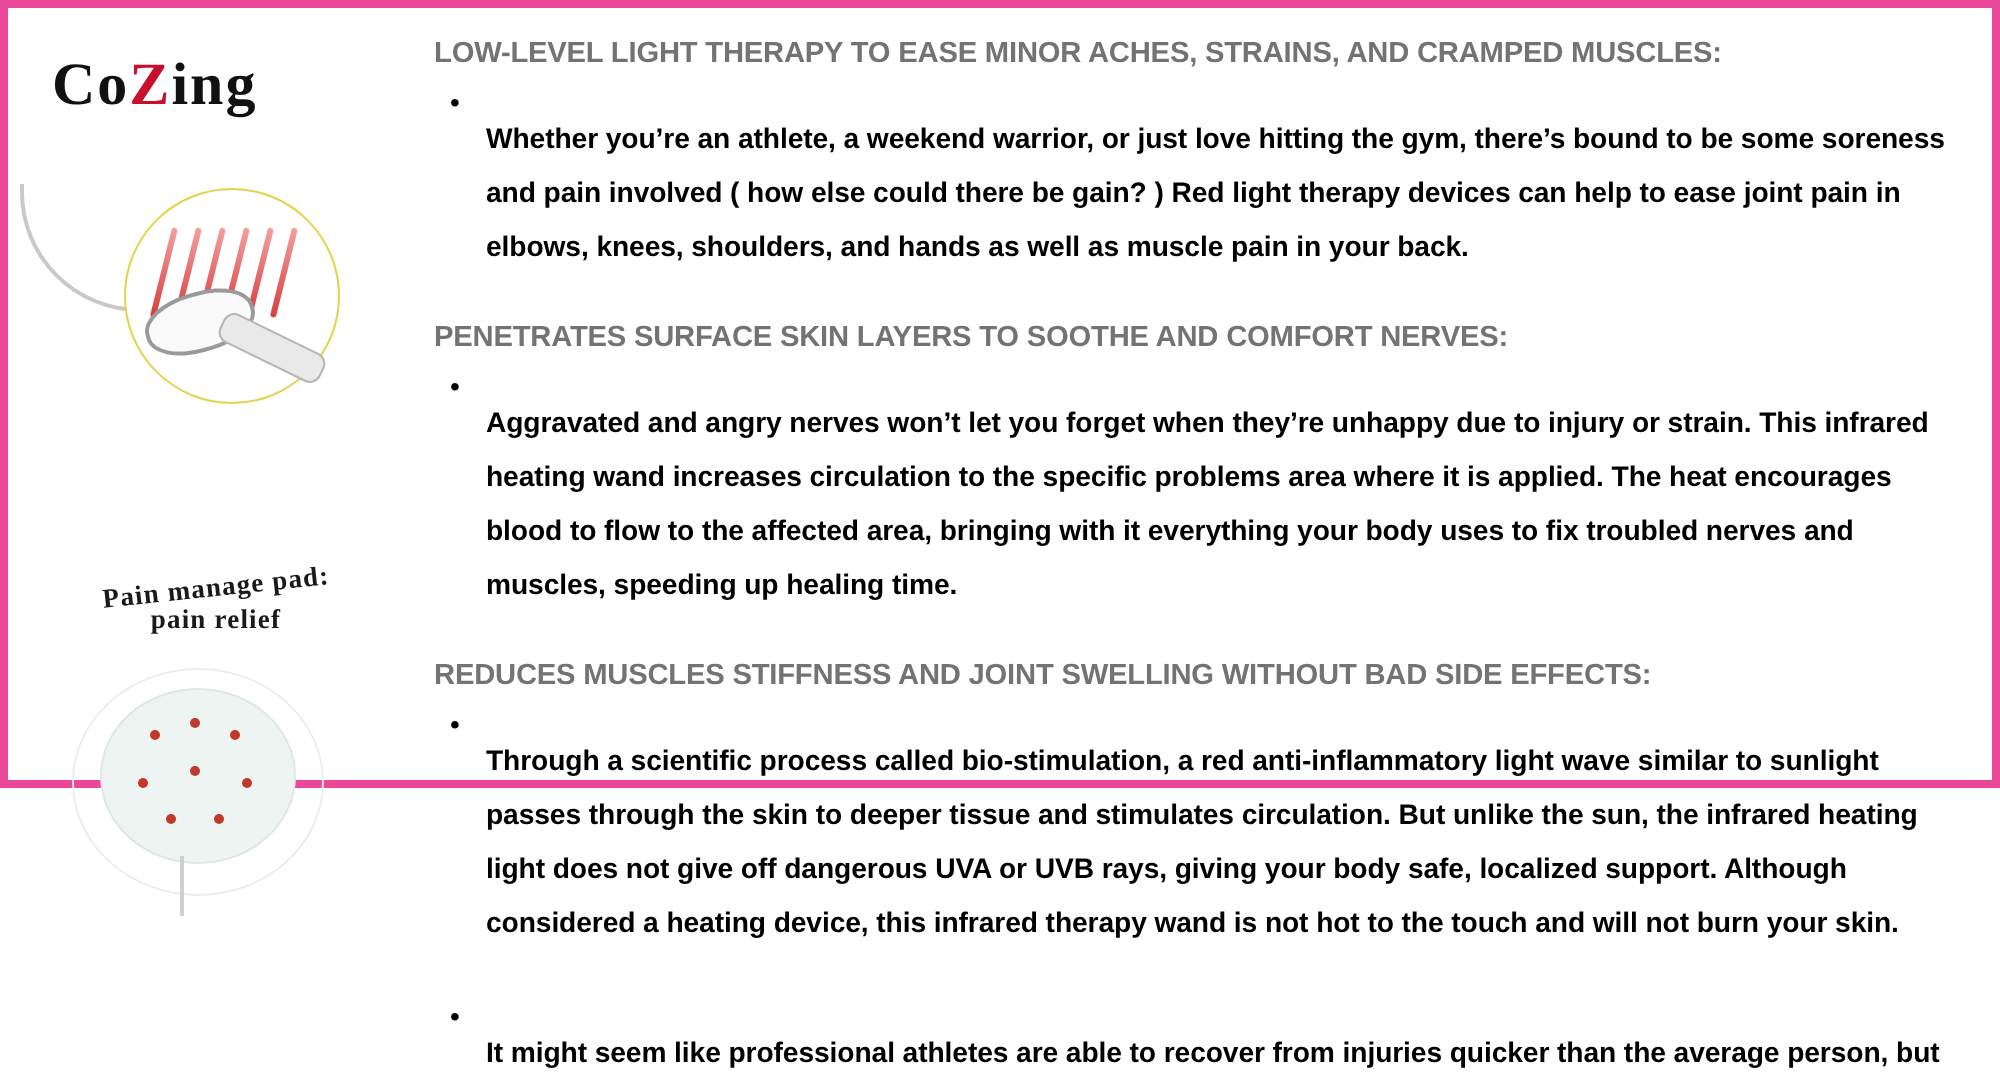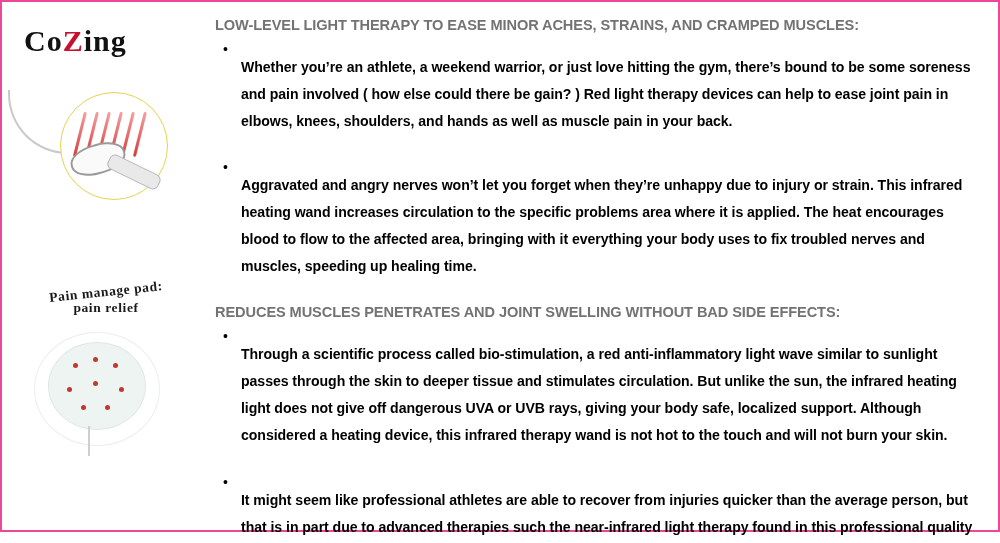--- a/index.html
+++ b/index.html
@@ -10,23 +10,23 @@
     width: 1000px;
     height: 543px;
     background: #ffffff;
     font-family: "Liberation Sans", sans-serif;
     color: #000000;
     overflow: hidden;
   }
   .page {
     position: relative;
     width: 1000px;
-    height: 532px;
+    height: 394px;
     box-sizing: border-box;
-    border: 2px solid #ec4899;
+    border: 4px solid #ec4899;
   }
 
   
   .left-col {
     position: absolute;
     left: 0;
     top: 0;
     width: 205px;
     height: 541px;
   }
@@ -267,26 +267,27 @@
   </div>
 
   <div class="content">
 
     <h2 class="heading">LOW-LEVEL LIGHT THERAPY TO EASE MINOR ACHES, STRAINS, AND CRAMPED MUSCLES:</h2>
     <div class="bullet-row">
       <span class="bullet-mark">•</span>
       <p class="bullet-text">Whether you’re an athlete, a weekend warrior, or just love hitting the gym, there’s bound to be some soreness and pain involved ( how else could there be gain? ) Red light therapy devices can help to ease joint pain in elbows, knees, shoulders, and hands as well as muscle pain in your back.</p>
     </div>
 
+    <h2 class="heading">PENETRATES SURFACE SKIN LAYERS TO SOOTHE AND COMFORT NERVES:</h2>
     <div class="bullet-row">
       <span class="bullet-mark">•</span>
       <p class="bullet-text">Aggravated and angry nerves won’t let you forget when they’re unhappy due to injury or strain. This infrared heating wand increases circulation to the specific problems area where it is applied. The heat encourages blood to flow to the affected area, bringing with it everything your body uses to fix troubled nerves and muscles, speeding up healing time.</p>
     </div>
 
-    <h2 class="heading">REDUCES MUSCLES PENETRATES AND JOINT SWELLING WITHOUT BAD SIDE EFFECTS:</h2>
+    <h2 class="heading">REDUCES MUSCLES STIFFNESS AND JOINT SWELLING WITHOUT BAD SIDE EFFECTS:</h2>
     <div class="bullet-row">
       <span class="bullet-mark">•</span>
       <p class="bullet-text">Through a scientific process called bio-stimulation, a red anti-inflammatory light wave similar to sunlight passes through the skin to deeper tissue and stimulates circulation. But unlike the sun, the infrared heating light does not give off dangerous UVA or UVB rays, giving your body safe, localized support. Although considered a heating device, this infrared therapy wand is not hot to the touch and will not burn your skin.</p>
     </div>
 
     <div class="bullet-row">
       <span class="bullet-mark">•</span>
       <p class="bullet-text">It might seem like professional athletes are able to recover from injuries quicker than the average person, but that is in part due to advanced therapies such the near-infrared light therapy found in this professional quality light wand. Leading doctors, physical therapists, and trainers use infrared heating light to help get professional athletes back on their feet and back to work quickly.</p>
     </div>
 

